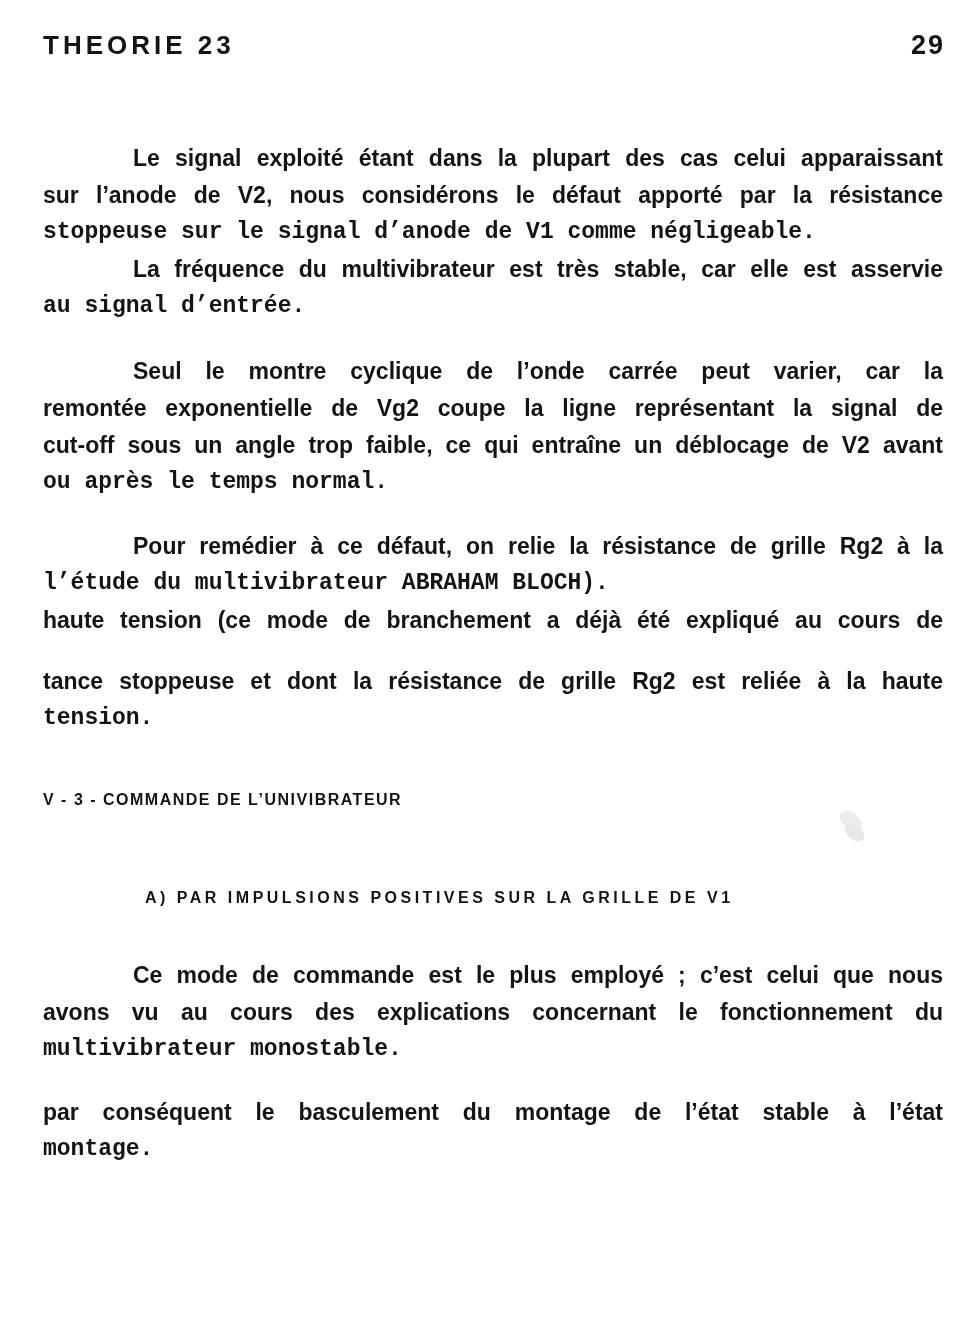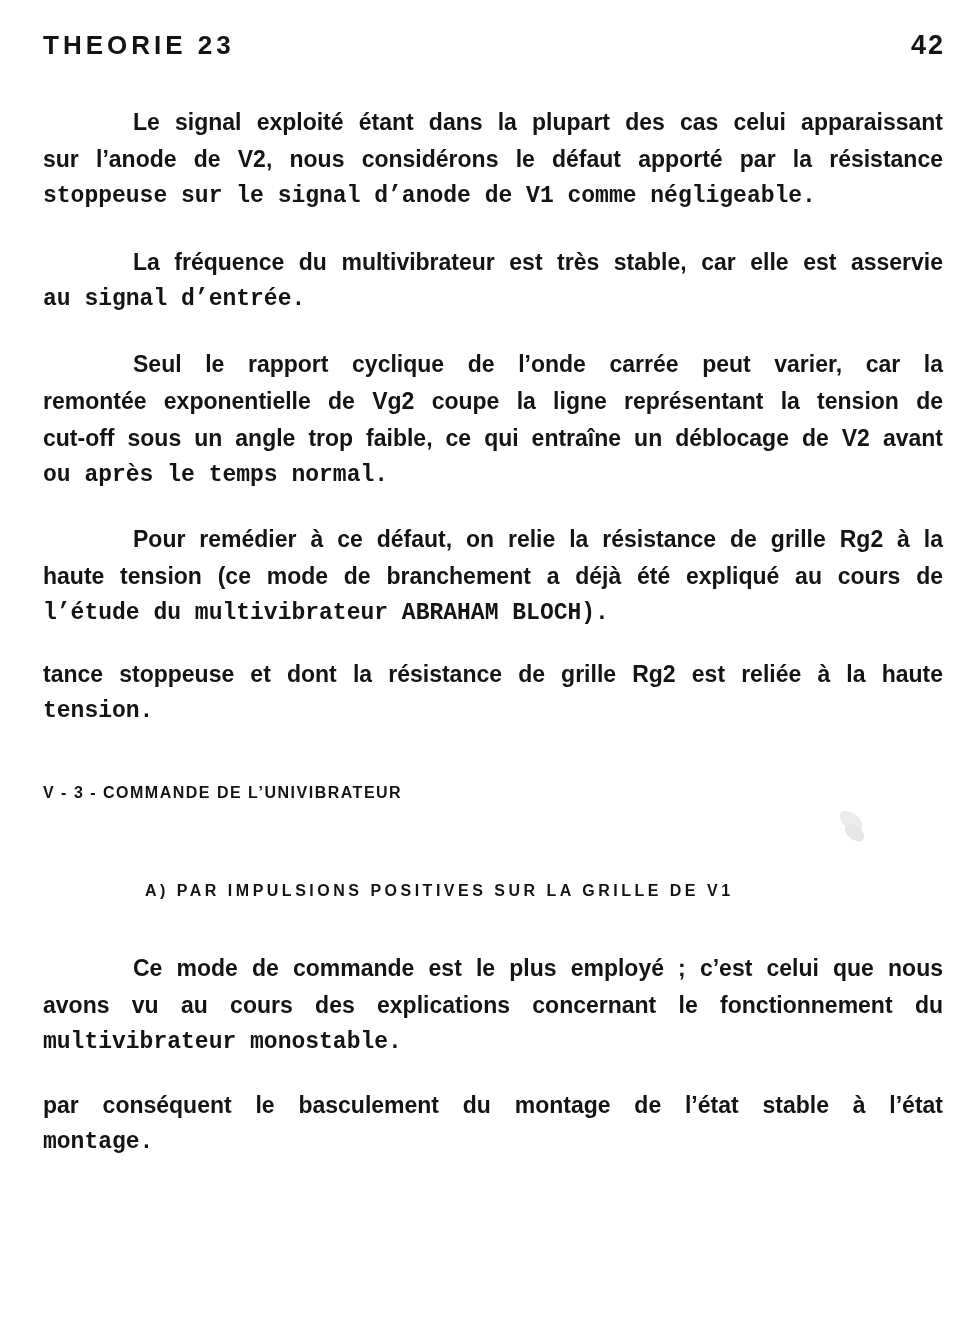--- a/index.html
+++ b/index.html
@@ -63,22 +63,22 @@
     white-space: nowrap;
   }
   .subheading {
     font-size: 16px;
     line-height: 32px;
     letter-spacing: 3.5px;
     margin-left: 102px;
     white-space: nowrap;
   }
   
-  .blocks > :nth-child(1) { margin-top: 44px; }
-  .blocks > :nth-child(2) { margin-top: 29px; }
+  .blocks > :nth-child(1) { margin-top: 80px; }
+  .blocks > :nth-child(2) { }
   .blocks > :nth-child(3) { margin-top: 28px; }
   .blocks > :nth-child(4) { margin-top: 27px; }
   .blocks > :nth-child(5) { margin-top: 24px; }
   .blocks > :nth-child(6) { margin-top: 47px; }
   .blocks > :nth-child(7) { margin-top: 66px; }
   .blocks > :nth-child(8) { margin-top: 43px; }
   .blocks > :nth-child(9) { margin-top: 26px; }
   
   .smudge {
     position: absolute;
@@ -100,43 +100,43 @@
     background: #e7e7e7;
     border-radius: 50%;
   }
 </style>
 </head>
 <body>
 
 <div id="page">
   <div class="running-header">
     <span class="hdr-left">THEORIE 23</span>
-    <span class="hdr-page">42</span>
+    <span class="hdr-page">29</span>
   </div>
 
   <div class="blocks">
       <div class="para">
         <div class="line first">Le signal exploité étant dans la plupart des cas celui apparaissant</div>
         <div class="line">sur l’anode de V2, nous considérons le défaut apporté par la résistance</div>
         <div class="line last">stoppeuse sur le signal d’anode de V1 comme négligeable.</div>
       </div>
       <div class="para">
         <div class="line first">La fréquence du multivibrateur est très stable, car elle est asservie</div>
         <div class="line last">au signal d’entrée.</div>
       </div>
       <div class="para">
-        <div class="line first">Seul le rapport cyclique de l’onde carrée peut varier, car la</div>
-        <div class="line">remontée exponentielle de Vg2 coupe la ligne représentant la tension de</div>
+        <div class="line first">Seul le montre cyclique de l’onde carrée peut varier, car la</div>
+        <div class="line">remontée exponentielle de Vg2 coupe la ligne représentant la signal de</div>
         <div class="line">cut-off sous un angle trop faible, ce qui entraîne un déblocage de V2 avant</div>
         <div class="line last">ou après le temps normal.</div>
       </div>
       <div class="para">
         <div class="line first">Pour remédier à ce défaut, on relie la résistance de grille Rg2 à la</div>
+        <div class="line last">l’étude du multivibrateur ABRAHAM BLOCH).</div>
         <div class="line">haute tension (ce mode de branchement a déjà été expliqué au cours de</div>
-        <div class="line last">l’étude du multivibrateur ABRAHAM BLOCH).</div>
       </div>
       <div class="para">
         <div class="line">tance stoppeuse et dont la résistance de grille Rg2 est reliée à la haute</div>
         <div class="line last">tension.</div>
       </div>
       <div class="heading">V - 3 - COMMANDE DE L’UNIVIBRATEUR</div>
       <div class="subheading">A) PAR IMPULSIONS POSITIVES SUR LA GRILLE DE V1</div>
       <div class="para">
         <div class="line first">Ce mode de commande est le plus employé ; c’est celui que nous</div>
         <div class="line">avons vu au cours des explications concernant le fonctionnement du</div>

